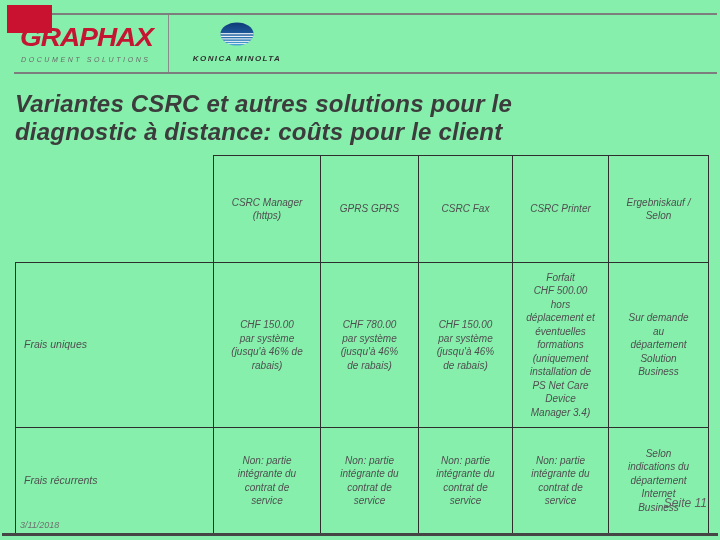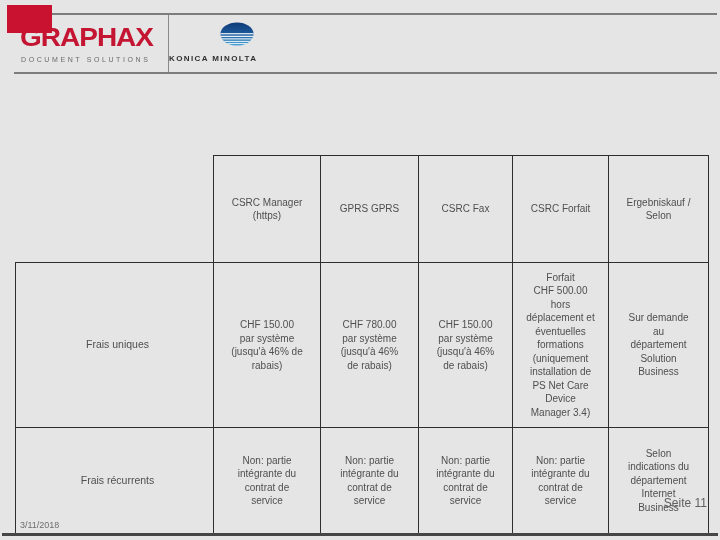--- a/index.html
+++ b/index.html
@@ -1,46 +1,46 @@
 <!DOCTYPE html>
 <html><head>
 <meta charset="utf-8">
 <style>
   html,body{margin:0;padding:0;background:#888;}
   .slide{
-    position:relative;width:720px;height:540px;background:#e5e5e5;overflow:hidden;
-    font-family:"Liberation Sans", sans-serif;color:#4f4f4f;
+    position:relative;width:720px;height:540px;background:#86efac;overflow:hidden;
+    font-family:"Liberation Sans", sans-serif;color:#4f4f4f;font-style:italic;
   }
   
   .red-accent{position:absolute;left:7px;top:5px;width:45px;height:28px;background:#c81230;z-index:5;}
   
   .header-band{position:absolute;left:14px;right:3px;top:13px;height:57px;
     border-top:2px solid #7d7d7d;border-bottom:2px solid #7d7d7d;}
   .graphax-box{position:absolute;left:0;top:0;bottom:0;width:154px;}
   .logo-divider{position:absolute;left:154px;top:0;bottom:0;width:0;border-left:1.5px solid #8a8a8a;}
-  .konica-box{position:absolute;left:155px;top:0;bottom:0;width:136px;}
+  .konica-box{position:absolute;left:155px;top:0;bottom:0;width:136px;text-align:center;}
   .graphax-wordmark{position:absolute;left:6px;top:8px;font-size:28px;font-weight:800;
     letter-spacing:-1px;color:#c41532;transform:scaleY(0.92);transform-origin:left top;white-space:nowrap;}
   .graphax-tagline{position:absolute;left:7px;top:41px;font-size:7px;letter-spacing:2.6px;
     color:#6a6a6a;white-space:nowrap;}
   .konica-globe{position:absolute;left:50px;top:6px;}
   .konica-wordmark{position:absolute;left:0;right:0;top:39px;font-size:8px;font-weight:600;
     letter-spacing:1.4px;color:#2f2f2f;white-space:nowrap;}
   
   .title{position:absolute;left:15px;top:90px;font-size:24px;font-weight:700;color:#3c3c3c;
     line-height:28px;letter-spacing:0.2px;}
   
   table.cost{position:absolute;left:15px;top:155px;border-collapse:collapse;table-layout:fixed;}
   table.cost th, table.cost td{
     border:1px solid #2e2e2e;font-weight:normal;font-size:10px;line-height:13.5px;
     text-align:center;vertical-align:middle;padding:2px;white-space:pre-line;color:#4f4f4f;
     overflow:hidden;
   }
   table.cost th.corner{border:none;border-bottom:1px solid #2e2e2e;}
-  table.cost td.rowlabel{text-align:center;padding-left:8px;font-size:10.5px;}
+  table.cost td.rowlabel{text-align:left;padding-left:8px;font-size:10.5px;}
   tr.hdr{height:107px;} tr.r1{height:165px;} tr.r2{height:106px;}
   
   .slide-date{position:absolute;left:20px;top:520px;font-size:9px;color:#6e6e6e;z-index:3;}
   .page-number{position:absolute;right:13px;top:496px;font-size:12px;color:#5f5f5f;z-index:3;}
   .bottom-rule{position:absolute;left:2px;right:2px;top:533px;height:2.5px;background:#454545;z-index:2;}
 </style>
 </head>
 <body>
 
 <div class="slide">
@@ -71,38 +71,42 @@
           <rect x="0" y="14.8" width="36" height="1.1"></rect>
           <rect x="0" y="17.4" width="36" height="1.0"></rect>
           <rect x="0" y="19.9" width="36" height="0.9"></rect>
           <rect x="0" y="22.2" width="36" height="0.8"></rect>
         </g>
       </svg>
       <div class="konica-wordmark">KONICA MINOLTA</div>
     </div>
   </div>
 
+  <div class="title">
+    <div>Variantes CSRC et autres solutions pour le</div>
+    <div>diagnostic à distance: coûts pour le client</div>
+  </div>
 
   <table class="cost">
     <colgroup>
       <col style="width:198px">
         <col style="width:107px">
         <col style="width:98px">
       <col style="width:94px">
         <col style="width:96px">
         <col style="width:100px">
     </colgroup>
     <tbody>
         <tr class="hdr">
       <th class="corner"></th>
       <th>CSRC Manager
 (https)</th>
       <th>GPRS GPRS</th>
       <th>CSRC Fax</th>
-      <th>CSRC Forfait</th>
+      <th>CSRC Printer</th>
       <th>Ergebniskauf /
 Selon</th>
     </tr>
     <tr class="r1">
       <td class="rowlabel">Frais uniques</td>
       <td>CHF 150.00
 par système
 (jusqu'à 46% de
 rabais)</td>
       <td>CHF 780.00

